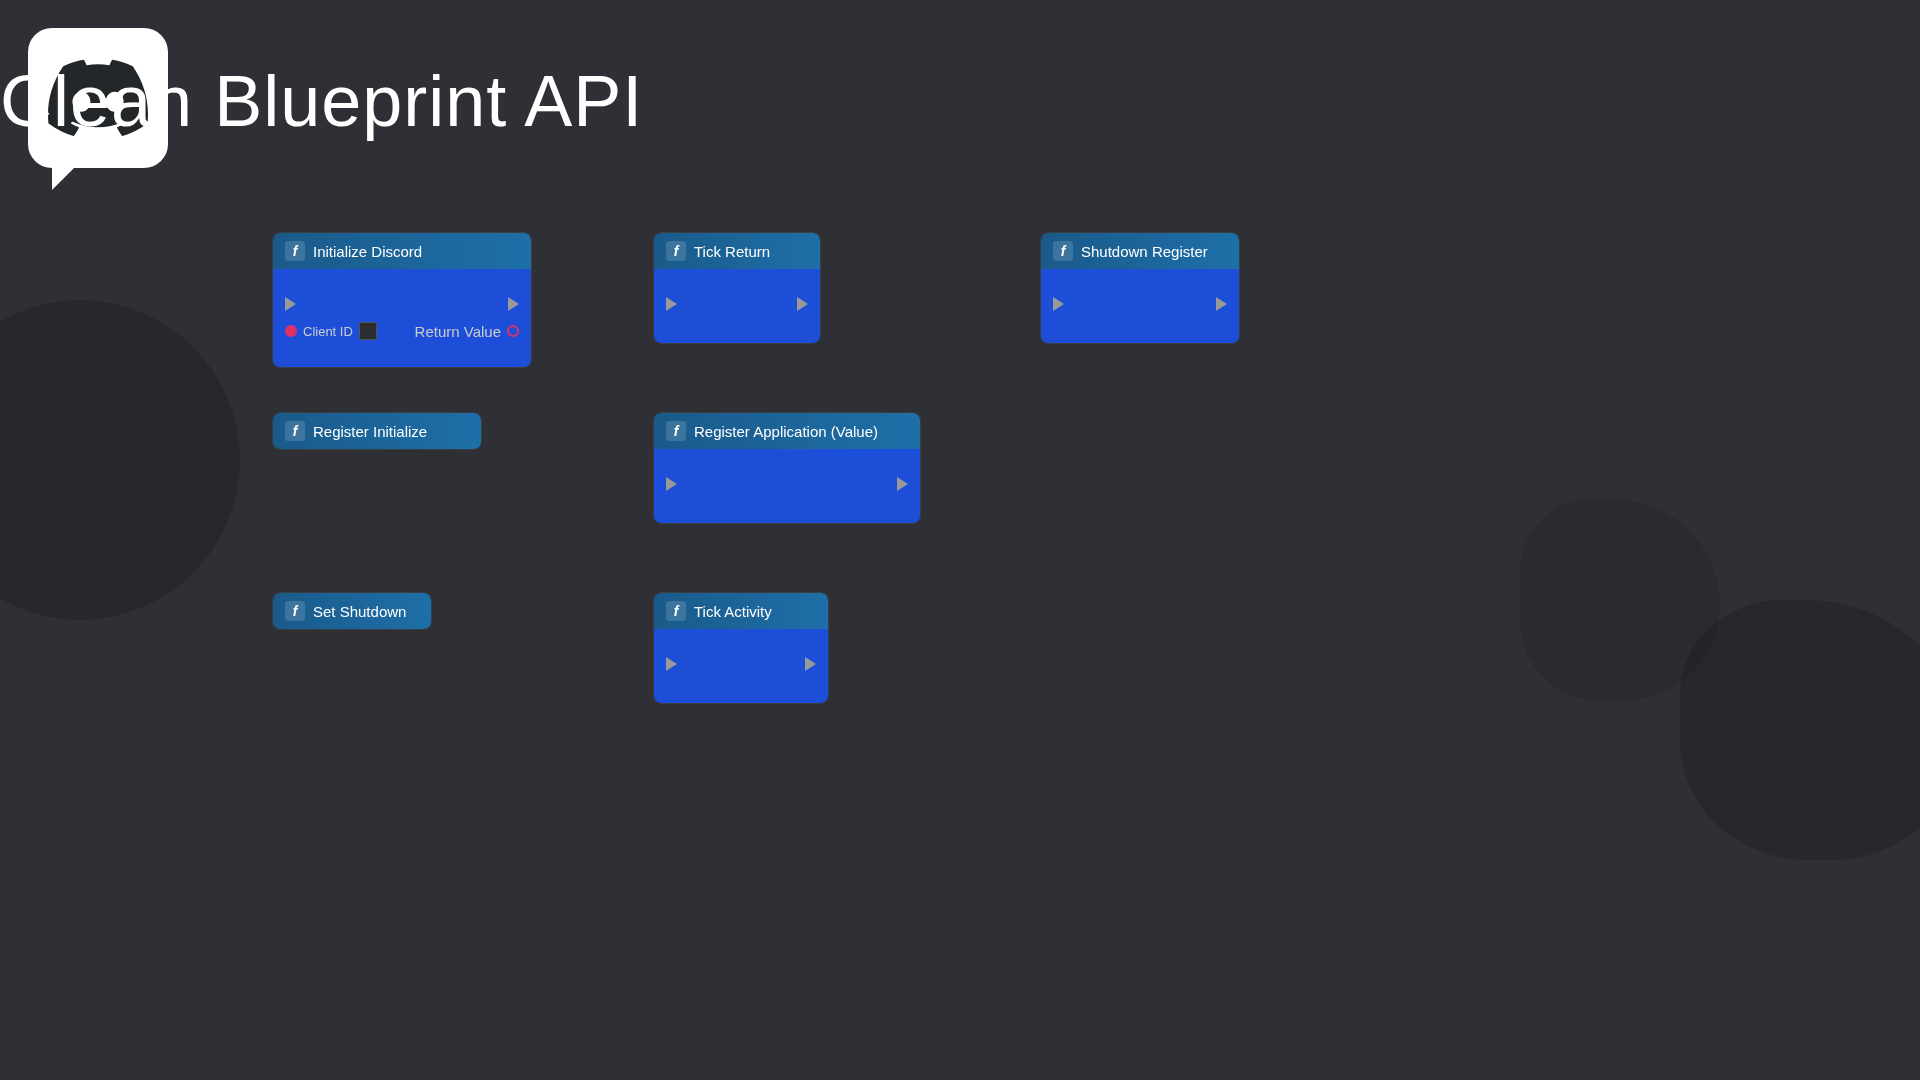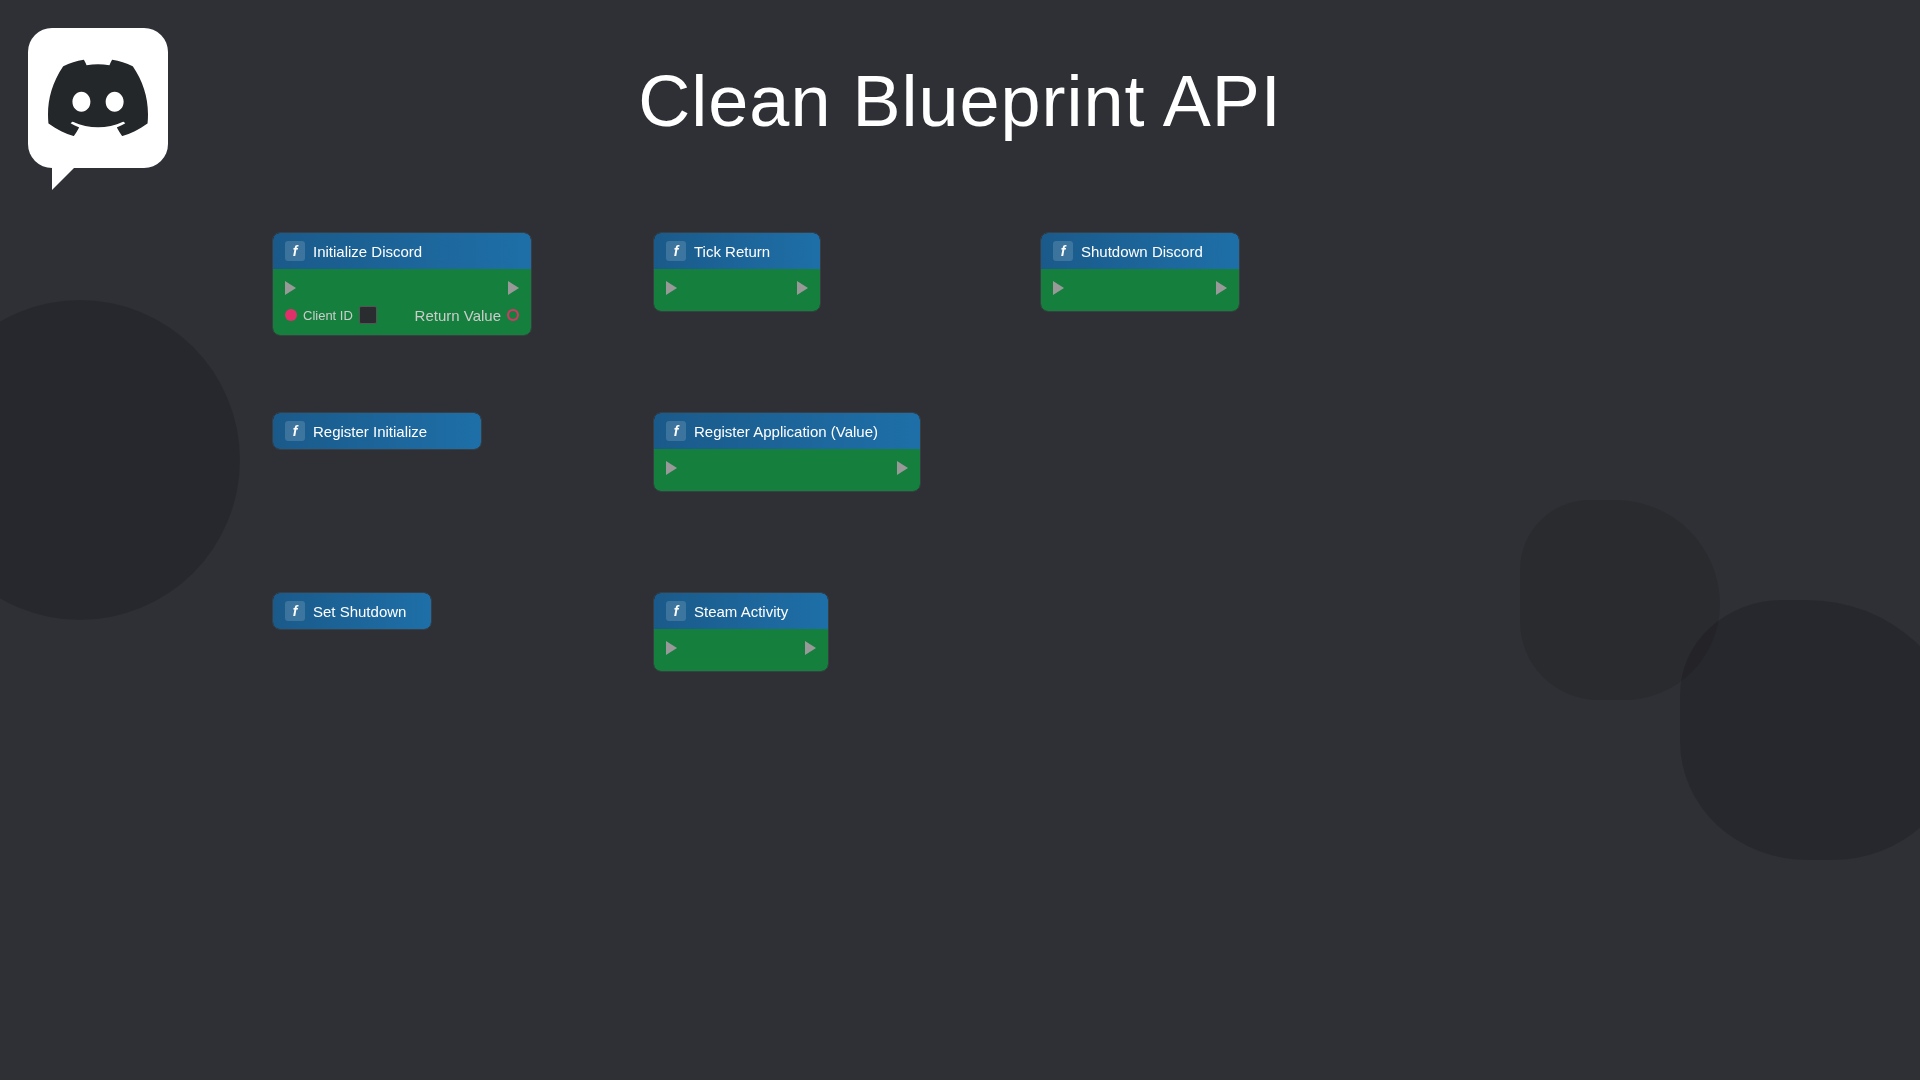--- a/index.html
+++ b/index.html
@@ -72,21 +72,21 @@
       border-top: 0px solid transparent;
       border-bottom: 22px solid transparent;
     }
 
     
     .page-title {
       position: absolute;
       top: 60px;
       left: 0;
       right: 0;
-      text-align: center;
+      text-align: left;
       color: #ffffff;
       font-size: 72px;
       font-weight: 400;
       letter-spacing: 1px;
     }
 
     
     .bp-node {
       position: absolute;
       border-radius: 8px;
@@ -120,22 +120,22 @@
       justify-content: center;
       border-radius: 3px;
       flex-shrink: 0;
     }
 
     .header-blue {
       background: linear-gradient(90deg, #1a5a8a 0%, #1e6fa8 100%);
     }
 
     .bp-node-body {
-      padding: 8px 10px;
-      background: #15803d;
+      padding: 24px 10px;
+      background: #1d4ed8;
     }
 
     .bp-exec-row {
       display: flex;
       align-items: center;
       justify-content: space-between;
       padding: 4px 2px;
       margin-bottom: 4px;
     }
 
@@ -287,21 +287,21 @@
       <span class="pin-exec-out"></span>
     </div>
   </div>
 </div>
 
 <div class="bp-node node-shutdown">
   <div class="bp-node-header header-blue">
     <span class="func-icon">
         <em>f</em>
       </span>
-    <span>Shutdown Discord</span>
+    <span>Shutdown Register</span>
   </div>
   <div class="bp-node-body">
     <div class="bp-exec-row">
       <span class="pin-exec"></span>
       <span class="pin-exec-out"></span>
     </div>
   </div>
 </div>
 
 <div class="bp-node node-register-app">
@@ -335,21 +335,21 @@
       </span>
     <span>Set Shutdown</span>
   </div>
 </div>
 
 <div class="bp-node node-clear-activity">
   <div class="bp-node-header header-blue">
     <span class="func-icon">
         <em>f</em>
       </span>
-    <span>Steam Activity</span>
+    <span>Tick Activity</span>
   </div>
   <div class="bp-node-body">
     <div class="bp-exec-row">
       <span class="pin-exec"></span>
       <span class="pin-exec-out"></span>
     </div>
   </div>
 </div>
 
 </body></html>

